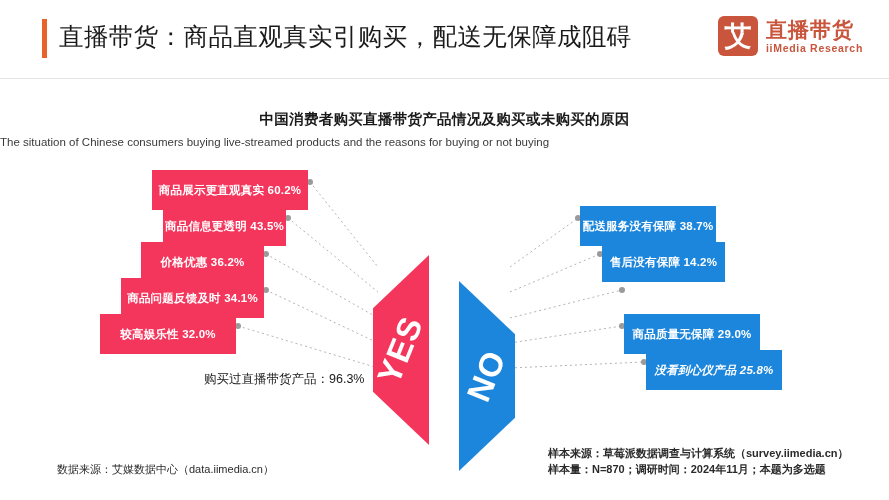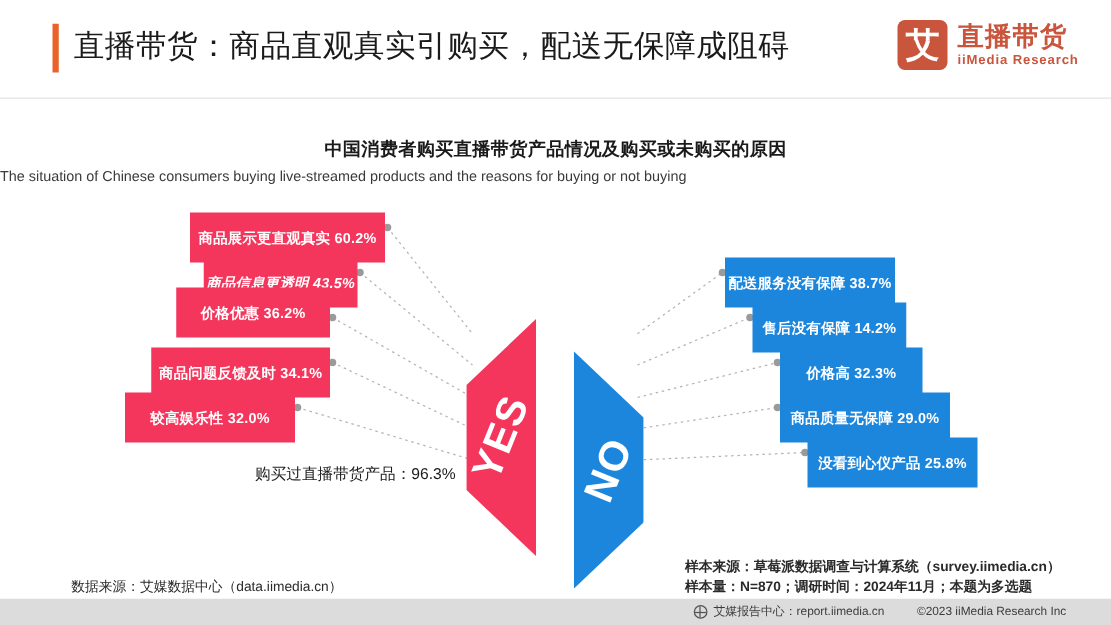--- a/index.html
+++ b/index.html
@@ -226,48 +226,38 @@
         <circle cx="238" cy="171" r="3"></circle>
         <circle cx="578" cy="63" r="3"></circle>
         <circle cx="600" cy="99" r="3"></circle>
         <circle cx="622" cy="135" r="3"></circle>
         <circle cx="622" cy="171" r="3"></circle>
         <circle cx="644" cy="207" r="3"></circle>
       </g>
     </svg>
 
     <div class="bar yes" style="left:152px; top:15px; width:156px;">商品展示更直观真实 60.2%</div>
-    <div class="bar yes" style="left:163px; top:51px; width:123px;font-style:italic;">商品信息更透明 43.5%</div>
-    <div class="bar yes" style="left:141px; top:75px; width:123px;">价格优惠 36.2%</div>
+    <div class="bar yes" style="left:163px; top:51px; width:123px;">商品信息更透明 43.5%</div>
+    <div class="bar yes" style="left:141px; top:87px; width:123px;">价格优惠 36.2%</div>
     <div class="bar yes" style="left:121px; top:123px; width:143px;">商品问题反馈及时 34.1%</div>
     <div class="bar yes" style="left:100px; top:159px; width:136px;">较高娱乐性 32.0%</div>
 
     <div class="bar no" style="left:580px; top:51px; width:136px;">配送服务没有保障 38.7%</div>
     <div class="bar no" style="left:602px; top:87px; width:123px;">售后没有保障 14.2%</div>
-    <div class="bar no" style="left:624px; top:123px; width:114px;">价格高 32.3%</div>
     <div class="bar no" style="left:624px; top:159px; width:136px;">商品质量无保障 29.0%</div>
-    <div class="bar no" style="left:646px; top:195px; width:136px;">没看到心仪产品 25.8%</div>
+    <div class="bar no" style="left:646px; top:195px; width:136px;font-style:italic;">没看到心仪产品 25.8%</div>
 
     <div class="arrow" id="yes-arrow">
       <span class="arrow-label">YES</span>
     </div>
     <div class="arrow" id="no-arrow">
       <span class="arrow-label">NO</span>
     </div>
 
     <div class="summary" id="yes-summary">购买过直播带货产品：96.3%</div>
   </div>
 
   <div class="footnote" id="src-left">数据来源：艾媒数据中心（data.iimedia.cn）</div>
   <div class="footnote" id="sample-source">样本来源：草莓派数据调查与计算系统（survey.iimedia.cn）</div>
   <div class="footnote" id="sample-size">样本量：N=870；调研时间：2024年11月；本题为多选题</div>
 
-  <div class="footer">
-    <div class="footer-inner">
-      <div class="footer-left">
-        <span class="globe-icon"></span>
-        <span>艾媒报告中心：report.iimedia.cn</span>
-      </div>
-      <span>©2023  iiMedia Research  Inc</span>
-    </div>
-  </div>
 
 </div>
 
 </body></html>

